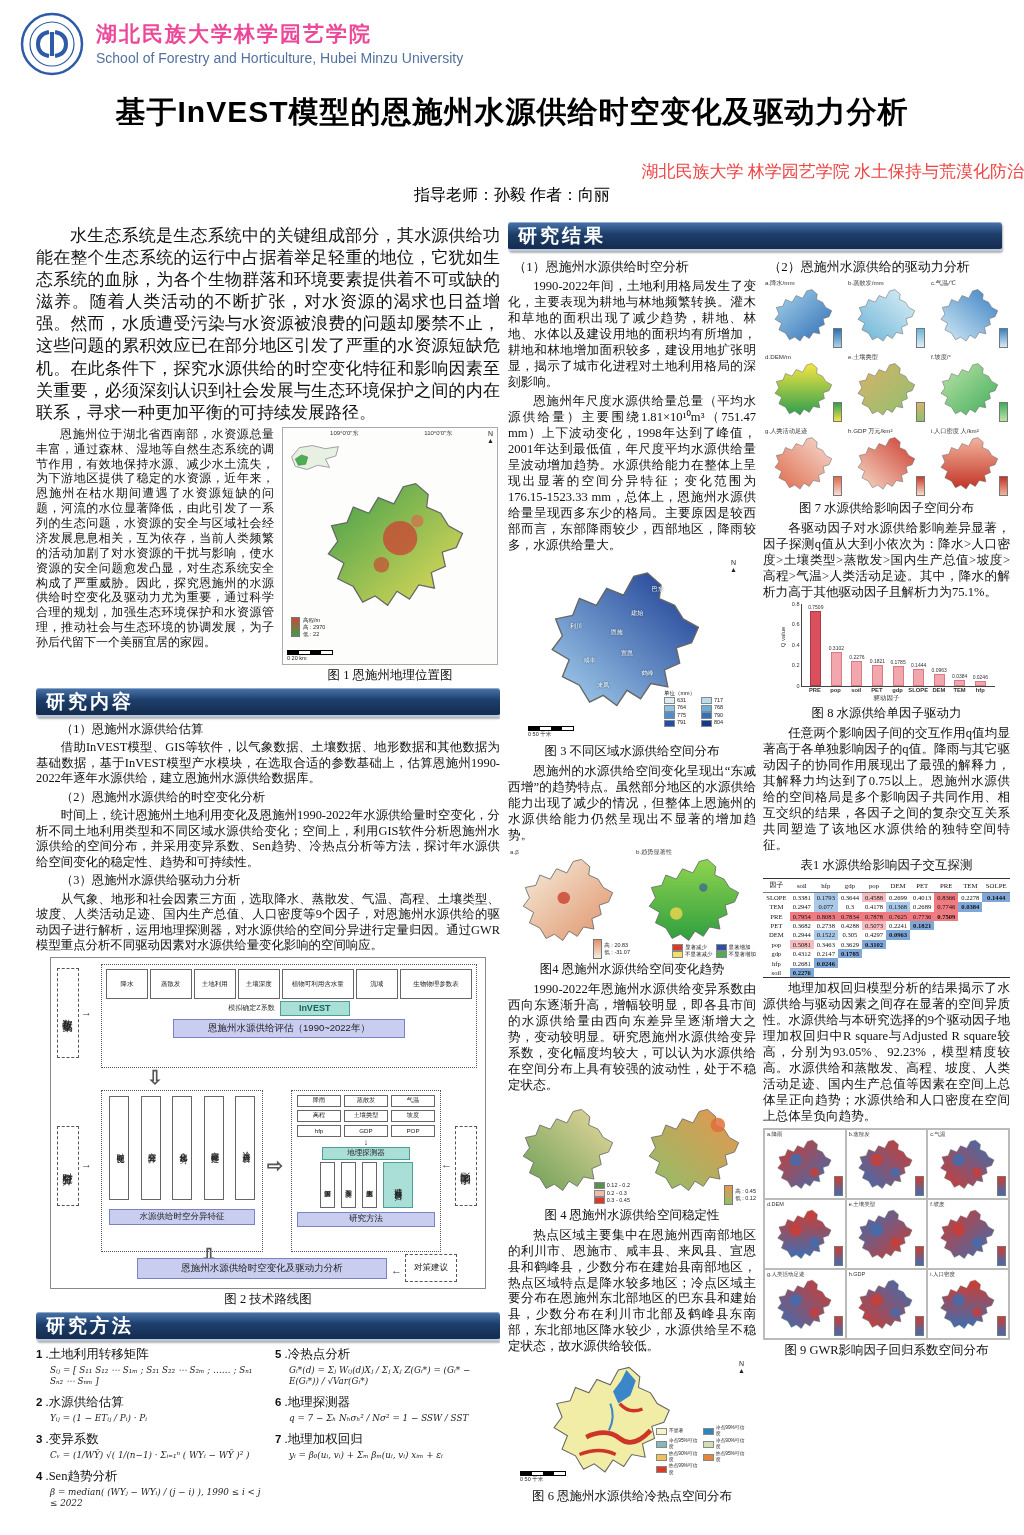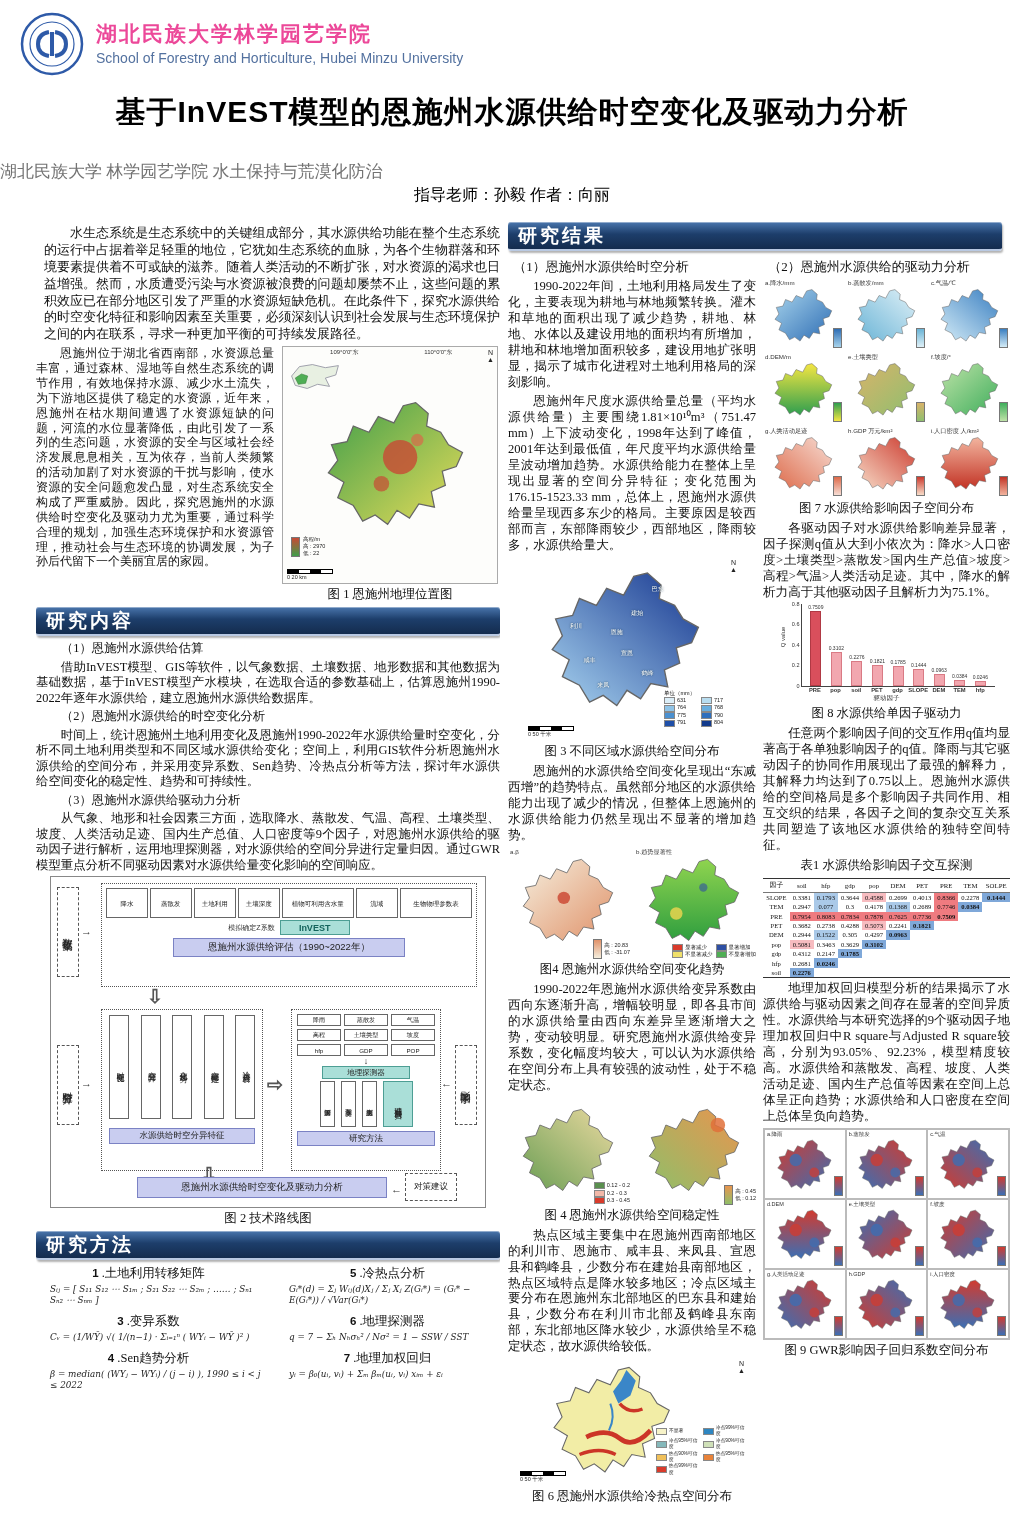--- a/index.html
+++ b/index.html
@@ -4,38 +4,38 @@
 <style>
   html,body{margin:0;padding:0;}
   body{width:1024px;height:1535px;position:relative;background:#ffffff;
        font-family:"Liberation Sans",sans-serif;color:#111;overflow:hidden;}
   
   .logo{position:absolute;left:20px;top:12px;width:64px;height:64px;}
   .org-cn{position:absolute;left:96px;top:20px;font-size:21px;font-weight:bold;color:#ec4899;letter-spacing:2px;}
   .org-en{position:absolute;left:96px;top:50px;font-size:14px;color:#53719f;}
   .main-title{position:absolute;left:0;top:92px;width:1024px;text-align:center;
               font-size:30px;font-weight:bold;color:#000;letter-spacing:1px;}
-  .affil{position:absolute;left:0;top:160px;width:1024px;text-align:left;font-size:17px;color:#737373;
+  .affil{position:absolute;left:0;top:160px;width:1024px;text-align:right;font-size:17px;color:#ef4444;
          font-family:"Liberation Serif",serif;}
   .authors{position:absolute;left:0;top:185px;width:1024px;text-align:center;font-size:16px;color:#000;
          font-family:"Liberation Serif",serif;}
   
   .col-left{position:absolute;left:36px;top:222px;width:464px;height:1310px;overflow:hidden;}
   .results-bar-wrap{position:absolute;left:508px;top:222px;width:494px;}
   .col-mid{position:absolute;left:508px;top:256px;width:248px;height:1276px;overflow:hidden;}
   .col-right{position:absolute;left:763px;top:256px;width:247px;height:1276px;overflow:hidden;}
   
   .sec-bar{height:27px;border-radius:3px;background:linear-gradient(180deg,#4a76ad 0%,#1d3e6b 45%,#142c4e 100%);
            color:#fff;font-weight:bold;font-size:19px;line-height:27px;padding-left:10px;letter-spacing:3px;
            box-shadow:inset 0 1px 0 rgba(255,255,255,.4),1px 2px 2px rgba(0,0,0,.3);
            border-bottom:2px solid #b9c9e2;margin-bottom:5px;}
   
   .p{font-family:"Liberation Serif",serif;font-size:12.6px;line-height:1.27;text-align:justify;
      text-indent:2em;margin:3px 0;}
-  .p-lg{font-size:13px;line-height:1.3;margin-left:8px;}
+  .p-lg{font-size:17px;line-height:1.3;}
   .h-sub{font-family:"Liberation Serif",serif;font-size:13px;margin:2px 0;text-indent:0.4em;}
   .cap{font-family:"Liberation Serif",serif;font-size:12.5px;text-align:center;margin:2px 0 4px;}
   
   .mapframe{position:relative;border:1px solid #aaa;background:#fdfdfb;margin:0 auto;overflow:hidden;}
   .lon{position:absolute;top:1px;font-size:6px;color:#333;}
   .compass{position:absolute;right:3px;top:2px;display:flex;flex-direction:column;align-items:center;
            font-size:7px;line-height:1;color:#222;}
   .scale{position:absolute;left:4px;bottom:3px;font-size:5.5px;color:#222;}
   .scalebar{width:44px;height:3px;border:0.5px solid #000;
             background:linear-gradient(90deg,#000 0 25%,#fff 25% 50%,#000 50% 75%,#fff 75%);}
@@ -104,21 +104,21 @@
   #flow-probes{display:flex;gap:6px;}
   #flow-probes .fbox{width:15px;height:46px;font-size:6.5px;letter-spacing:0;}
   .gwr{width:30px;height:46px;font-size:7.5px;line-height:1.15;}
   .rout{width:138px;height:15px;margin:4px auto 0;font-size:8.5px;}
   .final{position:absolute;left:86px;top:300px;width:250px;height:21px;font-size:9.5px;}
   .advice{position:absolute;left:354px;top:296px;width:52px;height:28px;font-size:8.5px;}
   
   .methods{display:flex;gap:14px;height:178px;overflow:hidden;margin-top:2px;}
   .mcol{flex:1;}
   .m-item{margin-bottom:7px;}
-  .m-title{font-size:12.5px;font-family:"Liberation Serif",serif;text-align:center;}
+  .m-title{font-size:12.5px;font-family:"Liberation Serif",serif;}
   .m-title b{font-family:"Liberation Sans",sans-serif;font-size:11.5px;}
   .m-formula{font-family:"DejaVu Serif",serif;font-style:italic;font-size:8.8px;color:#222;
              margin:2px 0 0 14px;line-height:1.25;}
   .fig-block{margin-top:2px;}
 </style>
 </head>
 <body>
 
 <div class="logo">
   <svg width="64" height="64" viewBox="0 0 64 64">
@@ -249,20 +249,24 @@
     <span class="arr" style="left:340px;top:306px;">←</span>
     <div class="fbox dash advice">对策建议</div>
   </div>
   <div class="cap">图 2 技术路线图</div>
   <div class="sec-bar">研究方法</div>
   <div class="methods">
     <div class="mcol" id="methods-left">
         <div class="m-item">
           <div class="m-title"><b>1</b> .土地利用转移矩阵</div>
     <div class="m-formula">Sᵢⱼ = [ S₁₁ S₁₂ ⋯ S₁ₘ ;  S₂₁ S₂₂ ⋯ S₂ₘ ;  …… ;  Sₙ₁ Sₙ₂ ⋯ Sₙₘ ]</div>
+        </div>
+        <div class="m-item">
+          <div class="m-title"><b>2</b> .水源供给估算</div>
+    <div class="m-formula">Yᵢⱼ = (1 − ETᵢⱼ / Pᵢ) · Pᵢ</div>
         </div>
         <div class="m-item">
           <div class="m-title"><b>3</b> .变异系数</div>
     <div class="m-formula">Cᵥ = (1/WȲ) √( 1/(n−1) · Σᵢ₌₁ⁿ ( WYᵢ − WȲ )² )</div>
         </div>
         <div class="m-item">
           <div class="m-title"><b>4</b> .Sen趋势分析</div>
     <div class="m-formula">β = median( (WYⱼ − WYᵢ) / (j − i) ),   1990 ≤ i &lt; j ≤ 2022</div>
         </div>
       </div>

